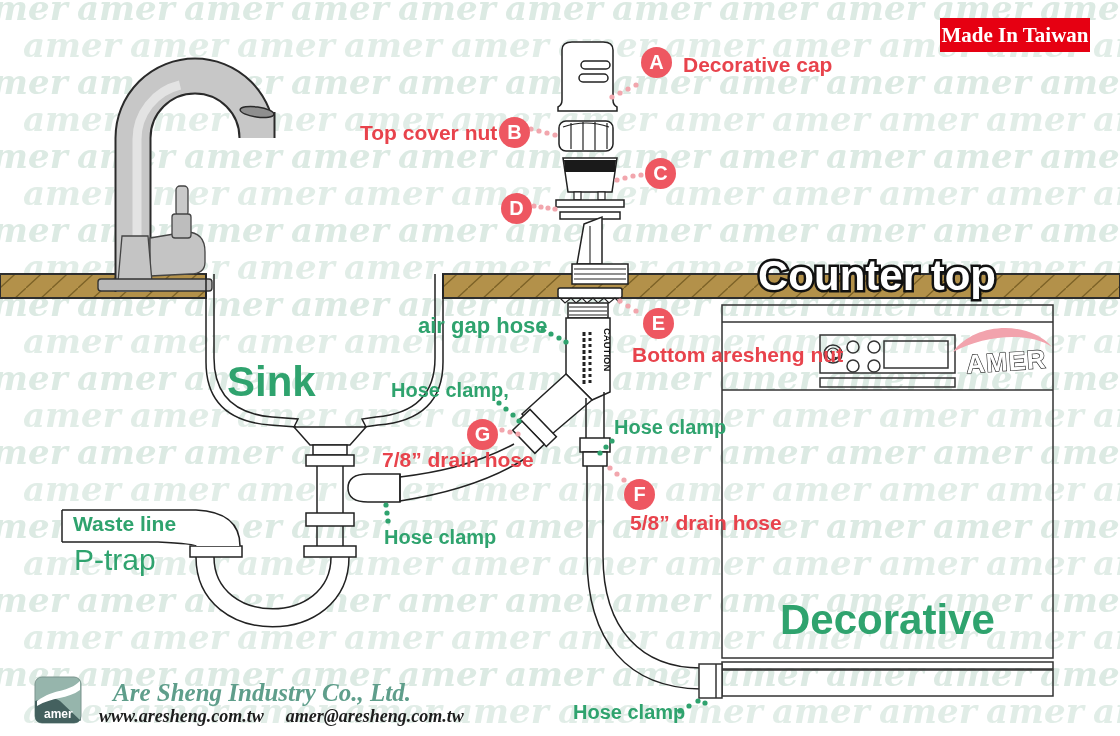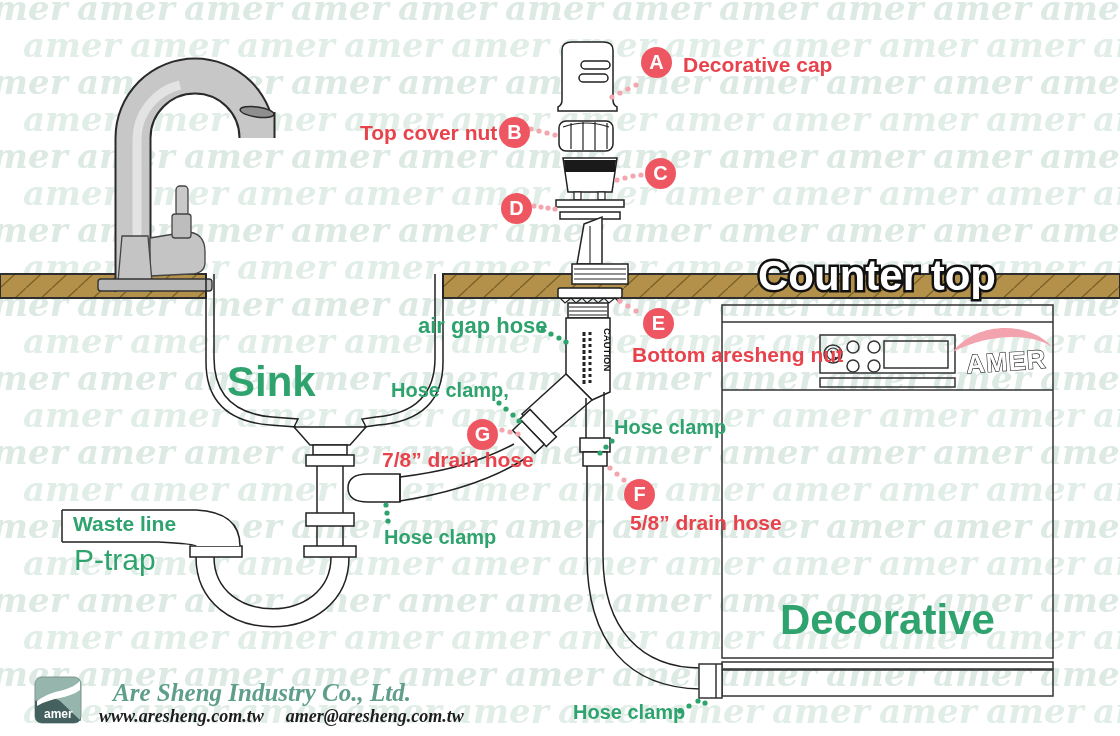--- a/index.html
+++ b/index.html
@@ -460,20 +460,21 @@
     </g>
 
     <g>
       <rect x="35" y="677" width="46" height="46" rx="7" fill="#96b5ac" stroke="#7a948d" stroke-width="1"></rect>
       <path d="M35,701 Q52,695 60,701 L81,721 L81,716 Q81,723 74,723 L42,723 Q35,723 35,716 Z" fill="#44615f"></path>
       <path d="M37,701 C55,688 68,693 80,681 L80,690 C68,699 52,697 37,706 Z" fill="#fff"></path>
       <text x="44" y="718" font-size="12" font-weight="bold" fill="#fff" font-family="Liberation Sans, sans-serif">amer</text>
     </g>
   </svg>
 
+  <div id="badge">Made In Taiwan</div>
 
   <div class="circle" style="left:641px;top:47px;">A</div>
   <div class="lbl red" style="left:683px;top:53px;font-size:21px;">Decorative cap</div>
 
   <div class="circle" style="left:499px;top:117px;">B</div>
   <div class="lbl red" style="left:360px;top:121px;width:134px;text-align:right;font-size:21px;">Top cover nut</div>
 
   <div class="circle" style="left:645px;top:158px;">C</div>
 
   <div class="circle" style="left:501px;top:193px;">D</div>

